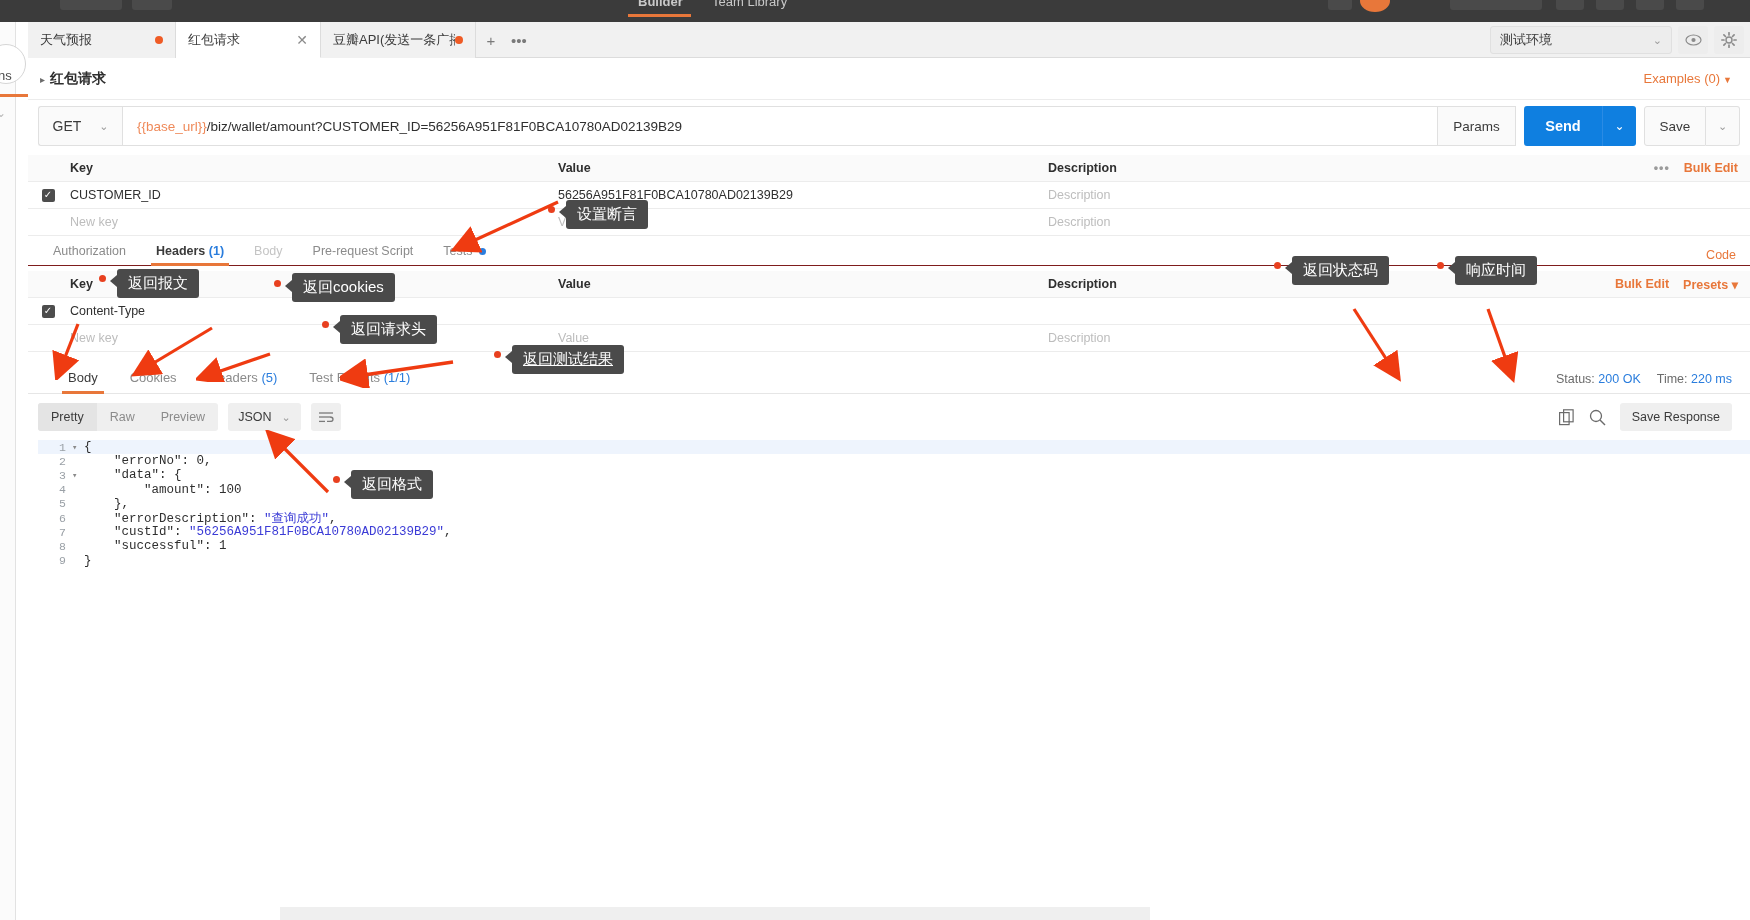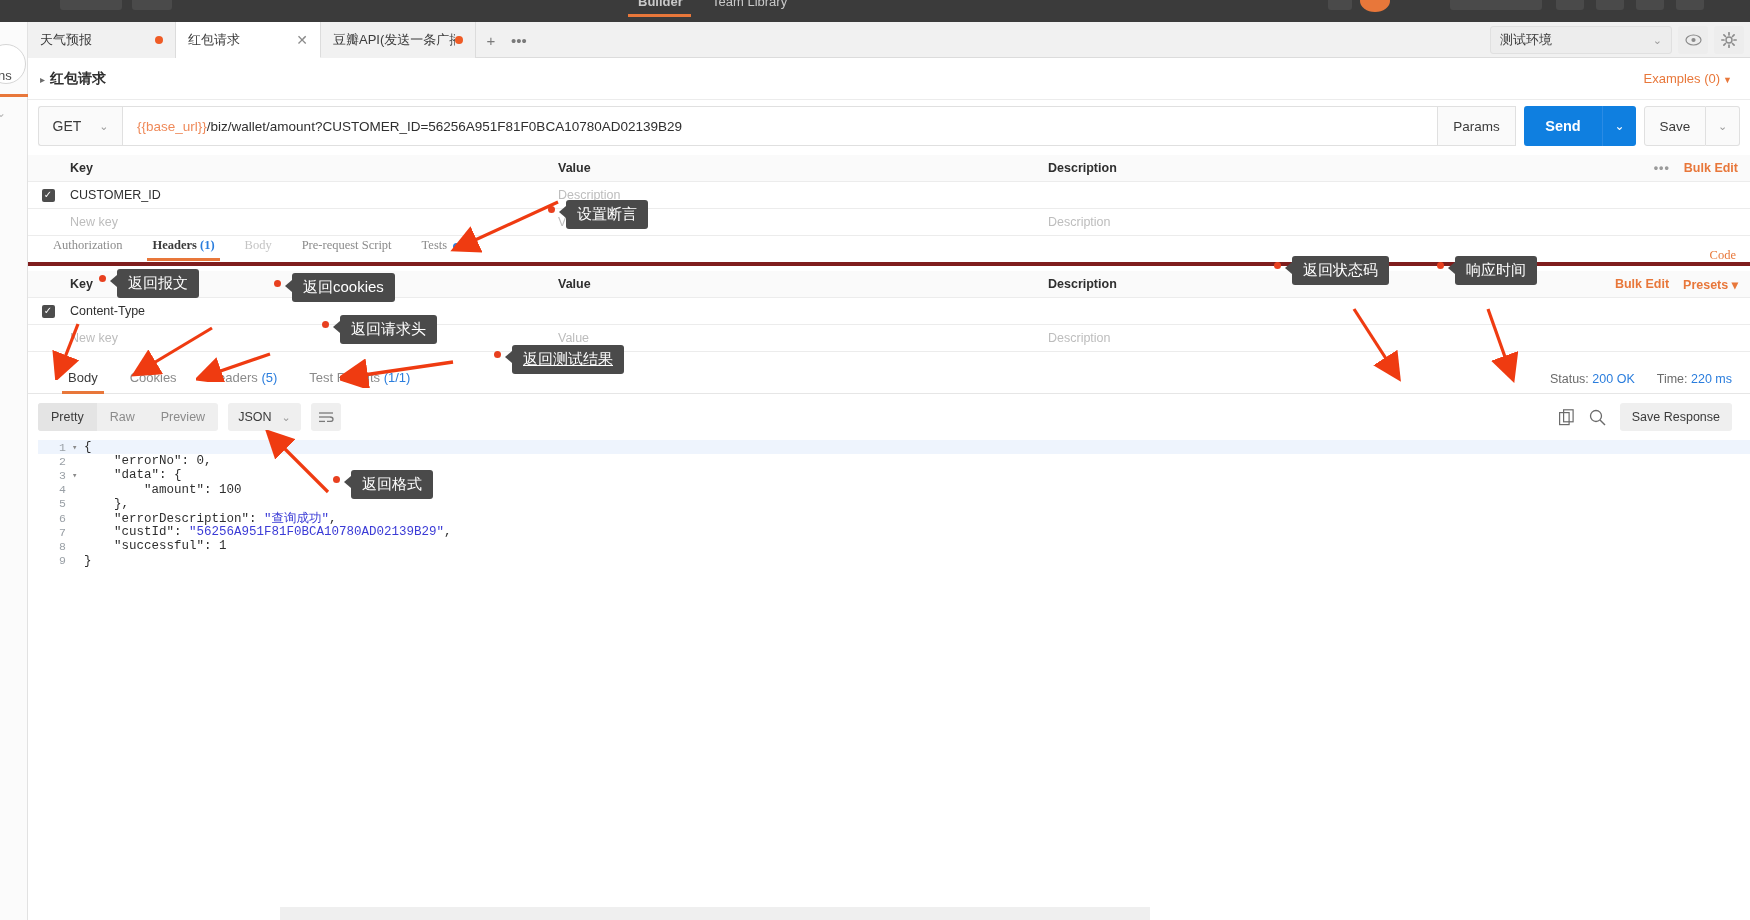--- a/index.html
+++ b/index.html
@@ -34,21 +34,21 @@
   .tb-chip.c3 { left:1328px; width:24px; }
   .tb-chip.c4 { left:1360px; width:30px; background:#e8773a; border-radius:50%; height:22px; top:-10px;}
   .tb-chip.c5 { left:1450px; width:92px; }
   .tb-chip.c6 { left:1556px; width:28px; }
   .tb-chip.c7 { left:1596px; width:28px; }
   .tb-chip.c8 { left:1636px; width:28px; }
   .tb-chip.c9 { left:1676px; width:28px; }
 
   
   .leftrail {
-    position:absolute; left:0; top:22px; width:28px; height:898px;
+    position:absolute; left:0; top:22px; width:16px; height:898px;
     background:#fbfbfb; border-right:1px solid #e2e2e2;
   }
   .rail-circle {
     position:absolute; left:-14px; top:22px; width:40px; height:40px;
     border:1px solid #d6d6d6; border-radius:50%; background:#fff;
   }
   .rail-label {
     position:absolute; left:-2px; top:46px; font-size:13px; color:#4a4a4a;
   }
   .rail-underline {
@@ -173,22 +173,22 @@
   .placeholder { color:#bdbdbd; }
   .kv-actions {
     position:absolute; right:12px; display:flex; align-items:center; gap:14px;
     font-size:12.5px; color:#e8773a;
   }
   .kv-actions .dots { color:#9b9b9b; letter-spacing:1px; }
 
   
   .subtabs {
     position:absolute; left:28px; width:1722px; height:30px;
-    background:#fff; border-bottom:4px solid #7f1d1d;
-    display:flex; align-items:center; padding-left:10px;font-family:Liberation Serif, serif;
+    background:#fff; border-bottom:1px solid #7f1d1d;
+    display:flex; align-items:flex-end; padding-left:10px;
   }
   .stab {
     position:relative; padding:0 15px 7px 15px; font-size:12.5px; color:#8b8b8b;
     cursor:pointer; white-space:nowrap;
   }
   .stab.active { color:#3b3b3b; font-weight:600; }
   .stab.active:after {
     content:""; position:absolute; left:10px; right:10px; bottom:-1px; height:3px; background:#e8773a;
   }
   .stab .cnt { color:#2a7ddd; }
@@ -207,21 +207,21 @@
   }
   .rtabitem {
     position:relative; padding:0 16px 8px 16px; font-size:13px; color:#8b8b8b; cursor:pointer;
   }
   .rtabitem.active { color:#3b3b3b; }
   .rtabitem.active:after {
     content:""; position:absolute; left:10px; right:10px; bottom:-1px; height:3px; background:#e8773a;
   }
   .rtabitem .cnt { color:#2a7ddd; }
   .meta {
-    position:absolute; right:18px; bottom:7px; display:flex; gap:22px; font-size:12.5px; color:#6b6b6b;
+    position:absolute; right:18px; bottom:7px; display:flex; gap:16px; font-size:12.5px; color:#6b6b6b;
   }
   .meta b { color:#2a7ddd; font-weight:400; }
 
   
   .bodytoolbar {
     position:absolute; left:28px; top:394px; width:1722px; height:46px;
     display:flex; align-items:center; padding-left:10px;
   }
   .seg {
     display:flex; background:#efefef; border-radius:3px; overflow:hidden; height:28px;
@@ -390,20 +390,21 @@
       <div class="kv-actions">
         <span class="dots">•••</span>
         <span>Bulk Edit</span>
       </div>
     </div>
     <div class="kvrow">
       <div class="kv-chk">
           <span class="chkbox">✓</span>
         </div>
       <div class="kv-key">CUSTOMER_ID</div>
+      <div class="kv-val">56256A951F81F0BCA10780AD02139B29</div>
       <div class="kv-desc placeholder">Description</div>
     </div>
     <div class="kvrow">
       <div class="kv-chk"></div>
       <div class="kv-key placeholder">New key</div>
       <div class="kv-val placeholder">Value</div>
       <div class="kv-desc placeholder">Description</div>
     </div>
   </div>
 

